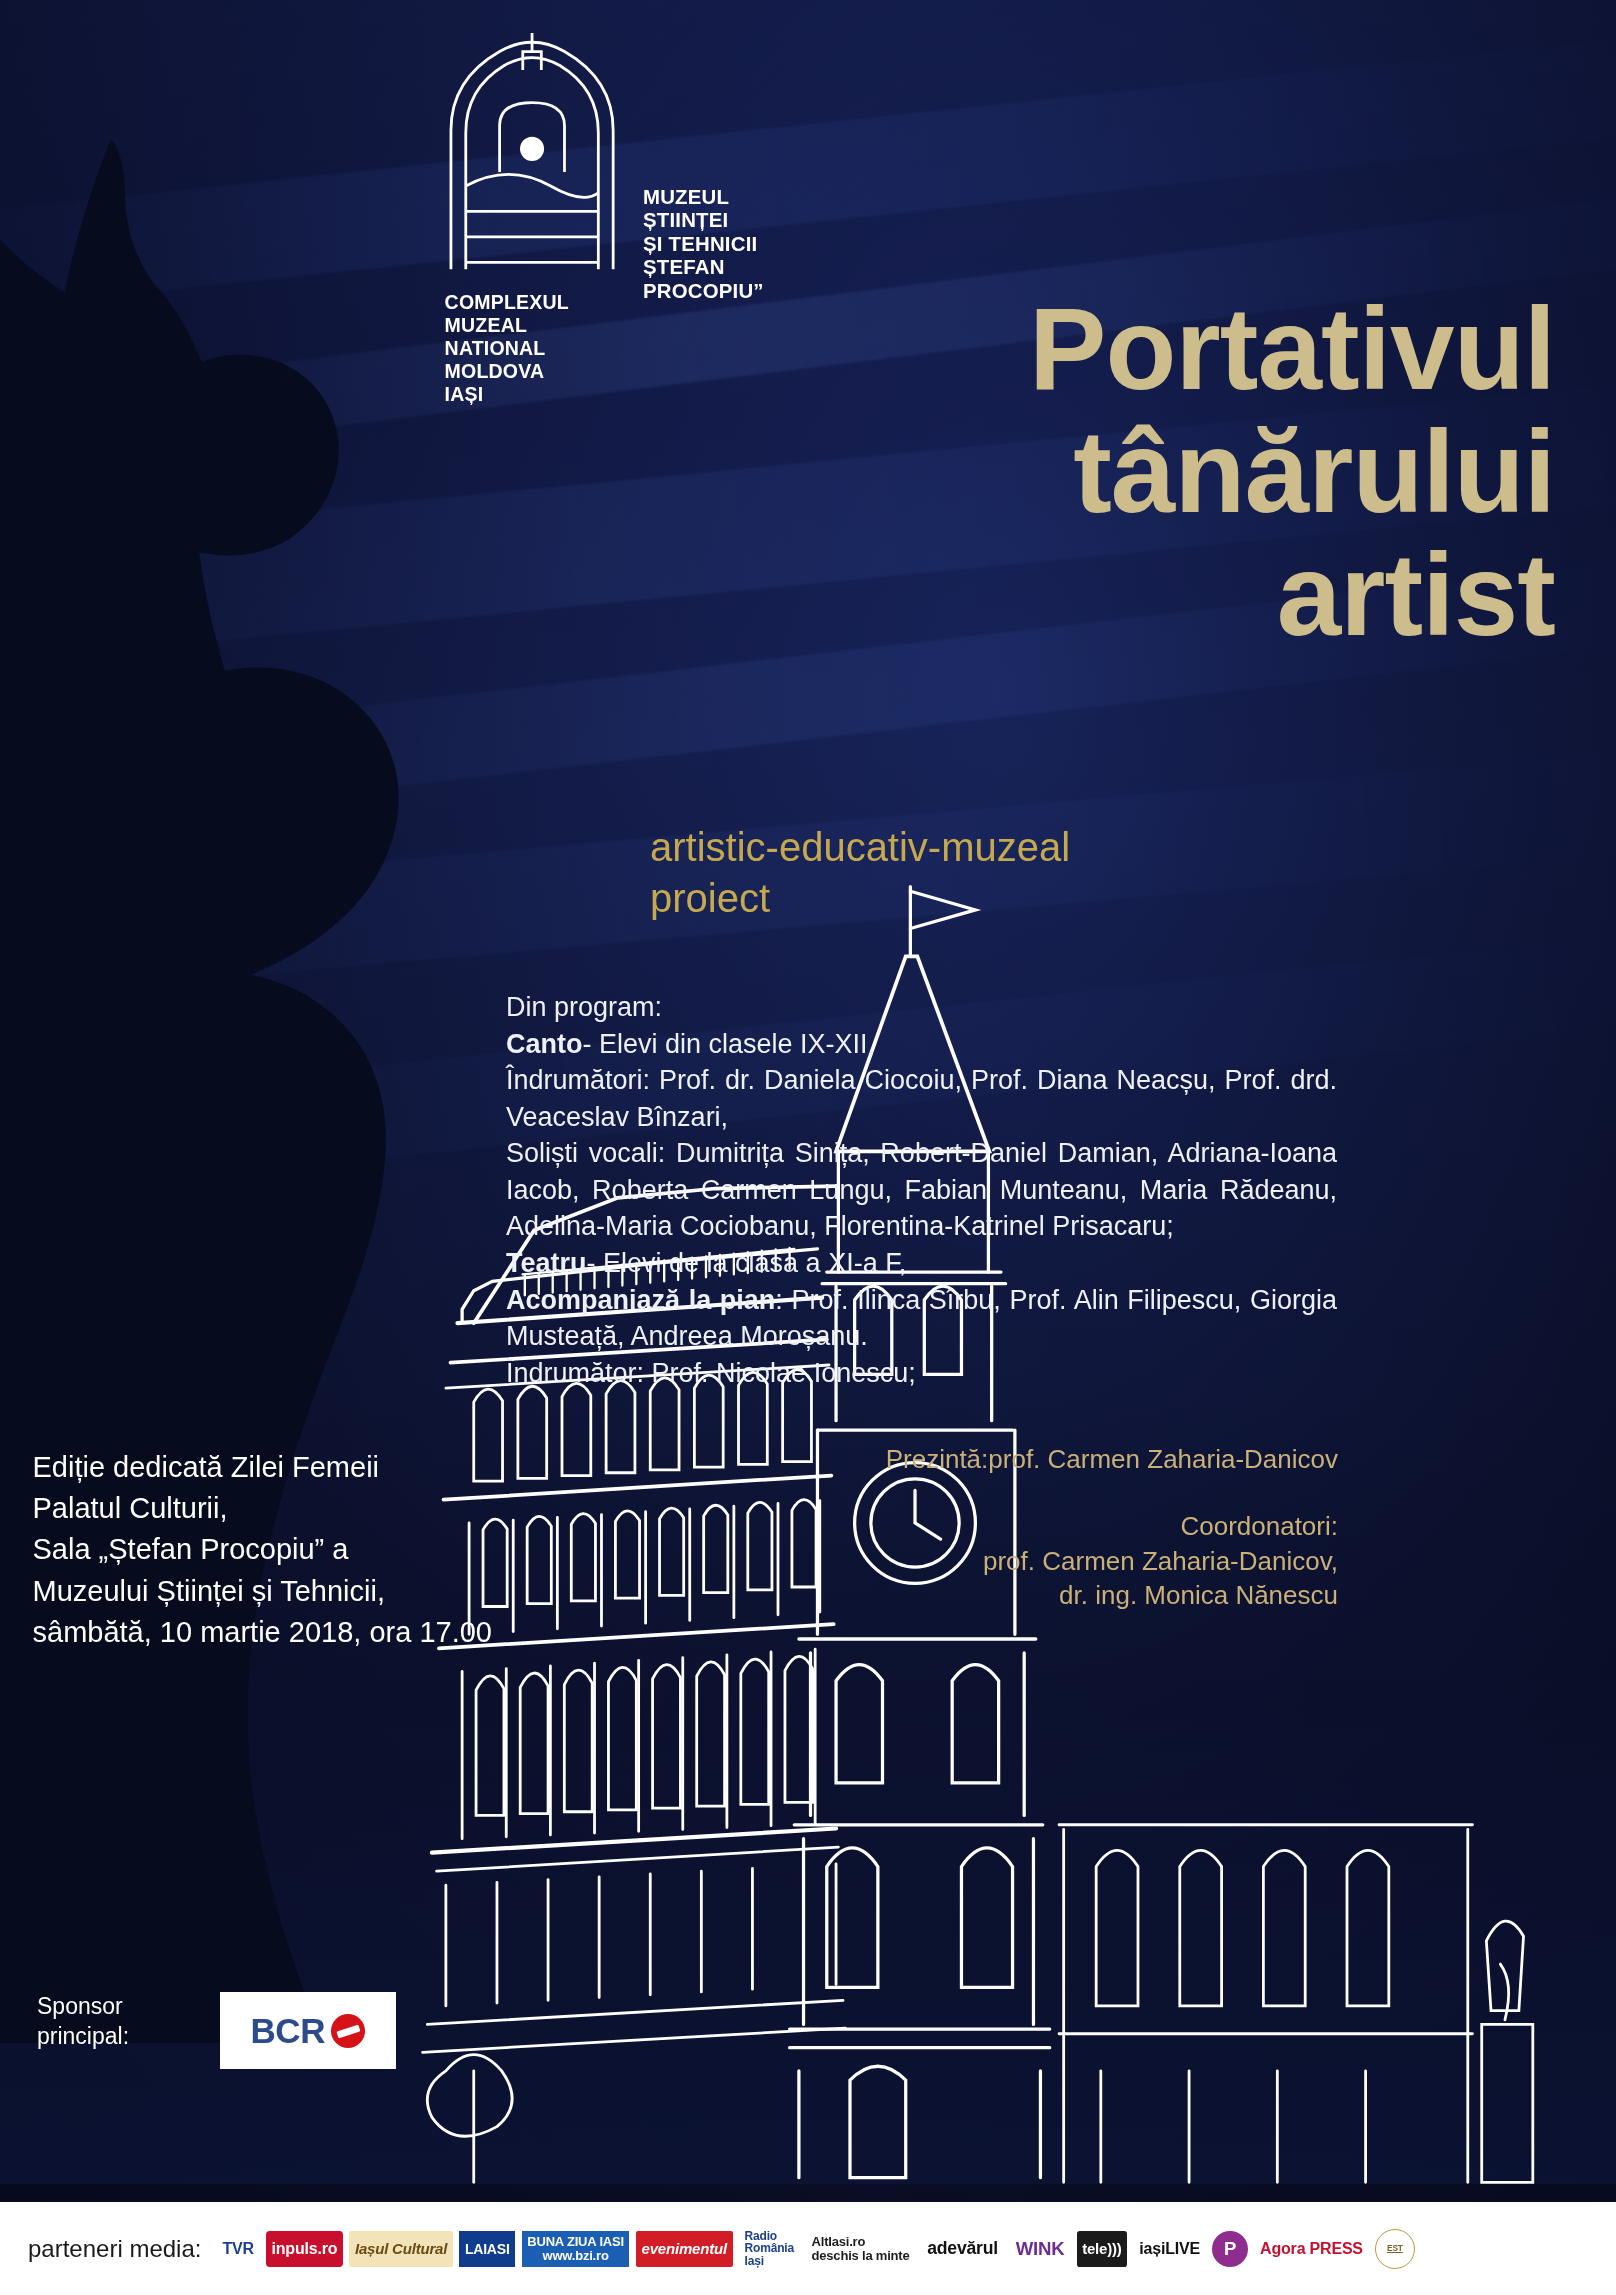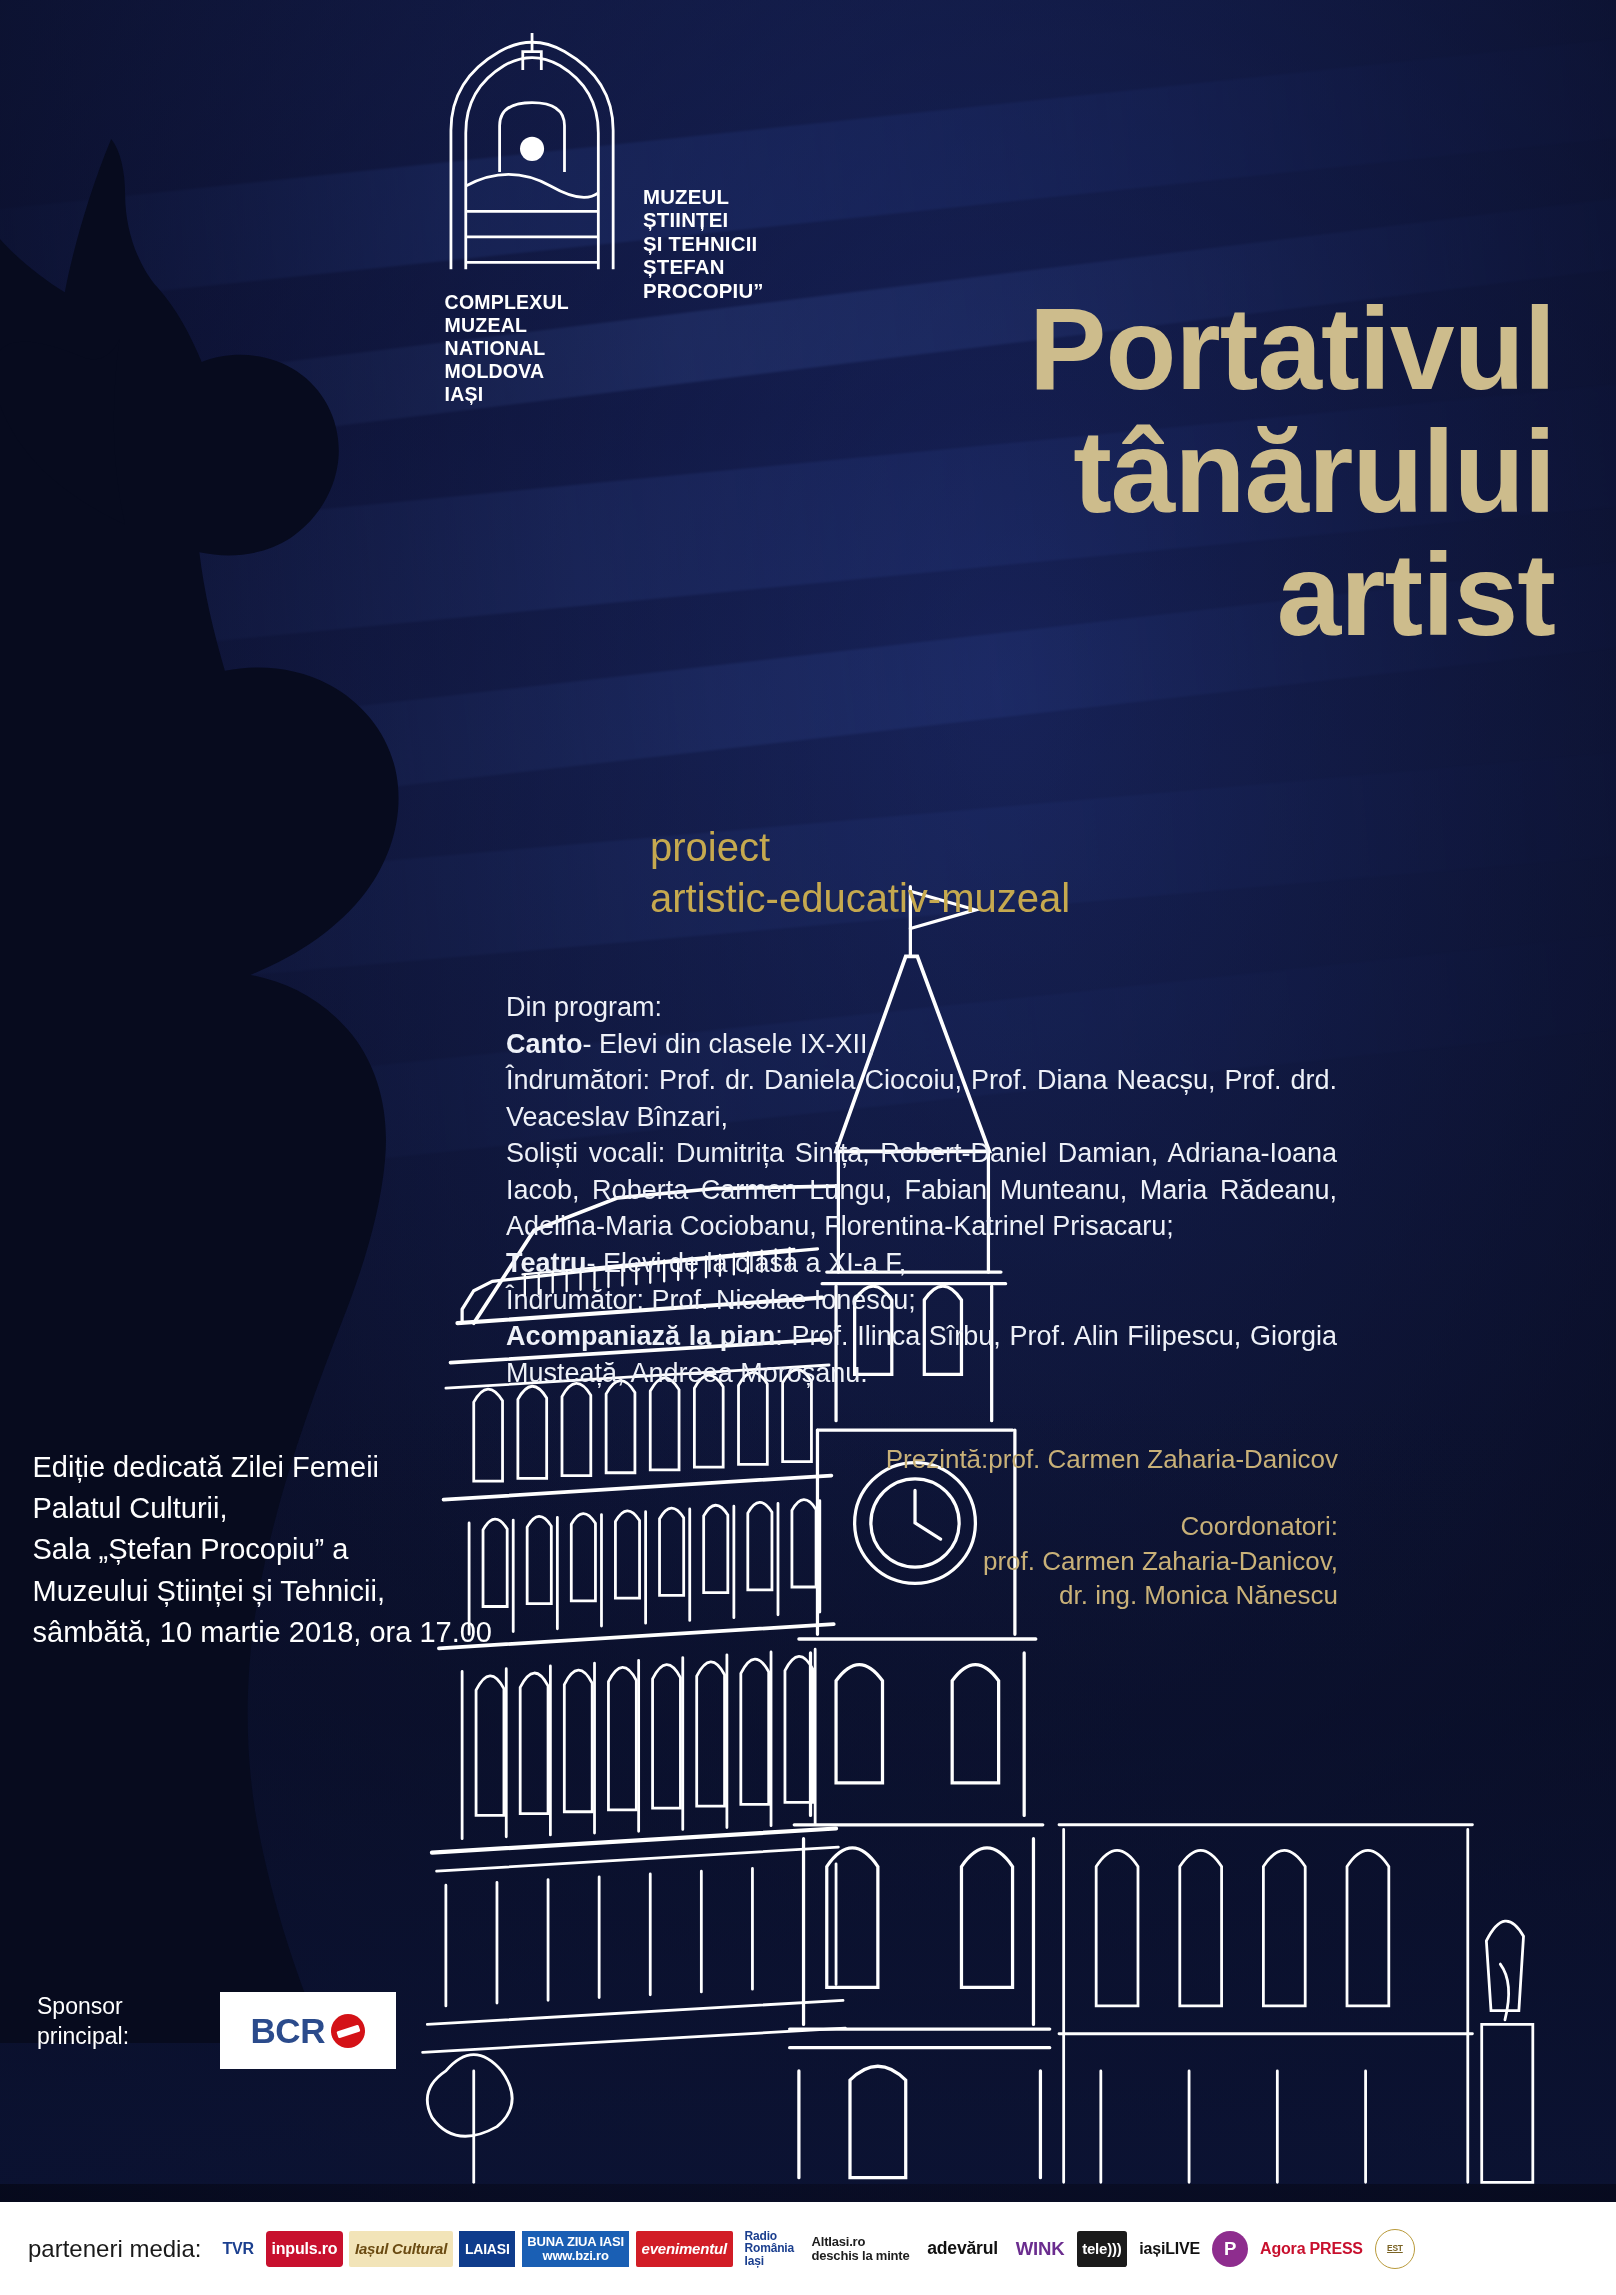--- a/index.html
+++ b/index.html
@@ -461,32 +461,32 @@
 IAȘI</div>
   </div>
 
   <div class="title">
     <div>Portativul</div>
     <div>tânărului</div>
     <div>artist</div>
   </div>
 
   <div class="subtitle">
+    <div>artistic-educativ-muzeal</div>
     <div>proiect</div>
-    <div>artistic-educativ-muzeal</div>
   </div>
 
   <div class="program">
     <p>Din  program:</p>
     <p><span class="lbl">Canto</span><span>- Elevi din clasele IX-XII,</span></p>
     <p>Îndrumători:  Prof.  dr.  Daniela  Ciocoiu,  Prof.  Diana Neacșu, Prof. drd. Veaceslav Bînzari,</p>
     <p>Soliști vocali: Dumitrița Sinița, Robert-Daniel Damian, Adriana-Ioana Iacob, Roberta Carmen Lungu, Fabian Munteanu, Maria Rădeanu, Adelina-Maria Cociobanu, Florentina-Katrinel Prisacaru;</p>
     <p><span class="lbl">Teatru</span><span>- Elevi de la clasa a XI-a F,</span></p>
+    <p><span class="lbl">Acompaniază la pian</span><span>: Prof. Ilinca Sîrbu, Prof. Alin Filipescu, Giorgia Musteață,  Andreea Moroșanu.</span></p>
     <p>Îndrumător:  Prof. Nicolae Ionescu;</p>
-    <p><span class="lbl">Acompaniază la pian</span><span>: Prof. Ilinca Sîrbu, Prof. Alin Filipescu, Giorgia Musteață,  Andreea Moroșanu.</span></p>
   </div>
 
   <div class="presenter">Prezintă:prof. Carmen Zaharia-Danicov</div>
   <div class="coord">Coordonatori:
 prof. Carmen Zaharia-Danicov,
 dr. ing. Monica Nănescu</div>
 
   <div class="details">Ediție dedicată Zilei Femeii
 Palatul Culturii,
 Sala „Ștefan Procopiu” a

